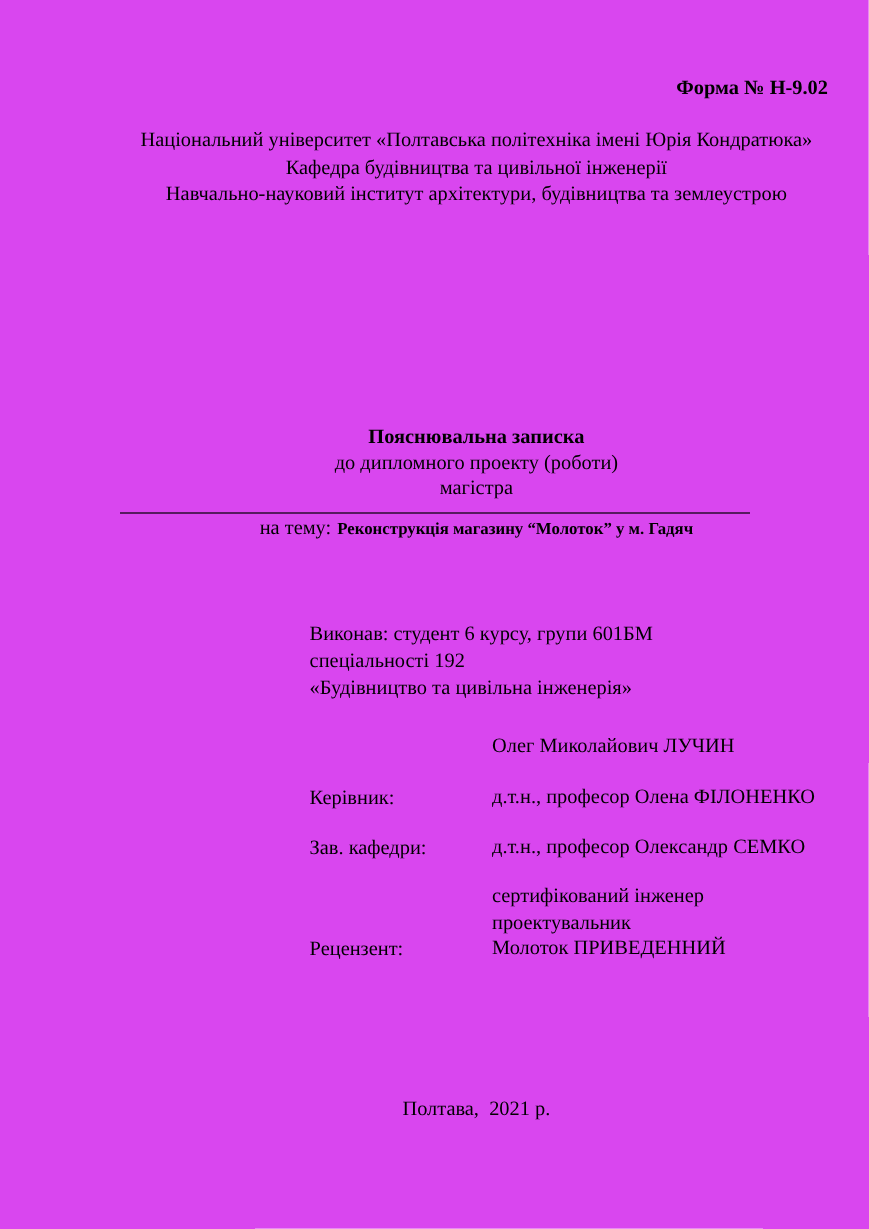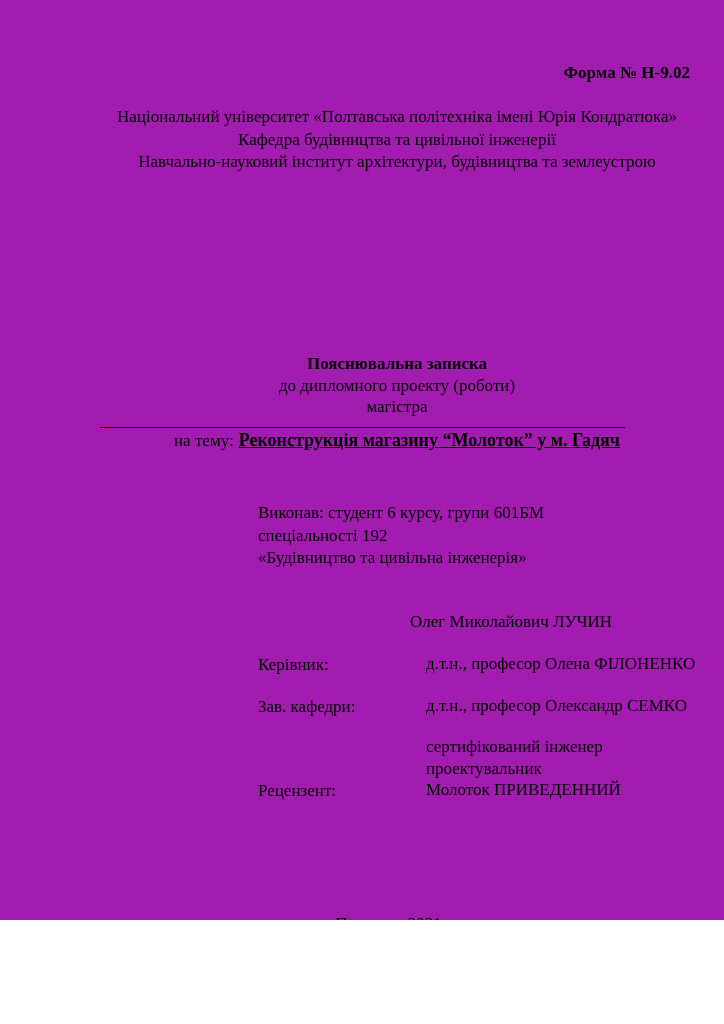--- a/index.html
+++ b/index.html
@@ -4,22 +4,22 @@
 <style>
   * { box-sizing: border-box; }
   html, body {
     margin: 0;
     padding: 0;
     background: #ffffff;
   }
   .page {
     position: relative;
     width: 724px;
-    height: 920px;
-    background: #a21caf;
+    height: 1024px;
+    background: #d946ef;
     font-family: "Liberation Serif", "DejaVu Serif", serif;
     font-size: 17px;
     color: #000000;
     overflow: hidden;
   }
   .form-number {
     position: absolute;
     top: 63px;
     right: 34px;
     font-weight: bold;
@@ -56,26 +56,25 @@
     top: 430px;
     left: 100px;
     right: 30px;
     text-align: center;
   }
   .topic-label {
     margin-right: 5px;
   }
   .topic-title {
     font-weight: bold;
-    font-size: 18px;
-    text-decoration: underline;
+    font-size: 14px;
   }
   .executor-block {
     position: absolute;
-    top: 502px;
+    top: 517px;
     left: 258px;
     line-height: 22.5px;
   }
   .author-name {
     position: absolute;
     top: 612px;
     left: 410px;
   }
   .sig-row {
     position: absolute;
@@ -85,21 +84,20 @@
   }
   .sig-row-1 { top: 653px; }
   .sig-row-2 { top: 695px; }
   .sig-row-3 { top: 736px; }
   .sig-role {
     width: 152px;
     flex-shrink: 0;
   }
   .sig-lines {
     line-height: 21.5px;
-    margin-left: 16px;
   }
   .footer {
     position: absolute;
     top: 914px;
     left: 100px;
     right: 30px;
     text-align: center;
     white-space: pre;
   }
 </style>

